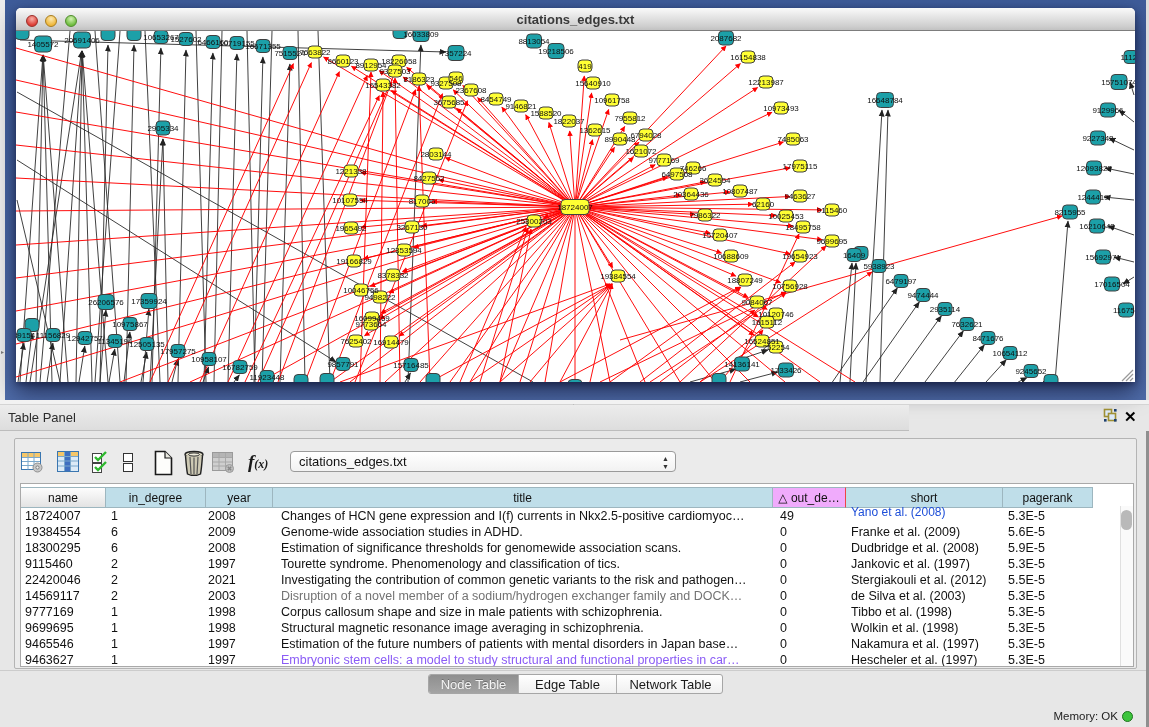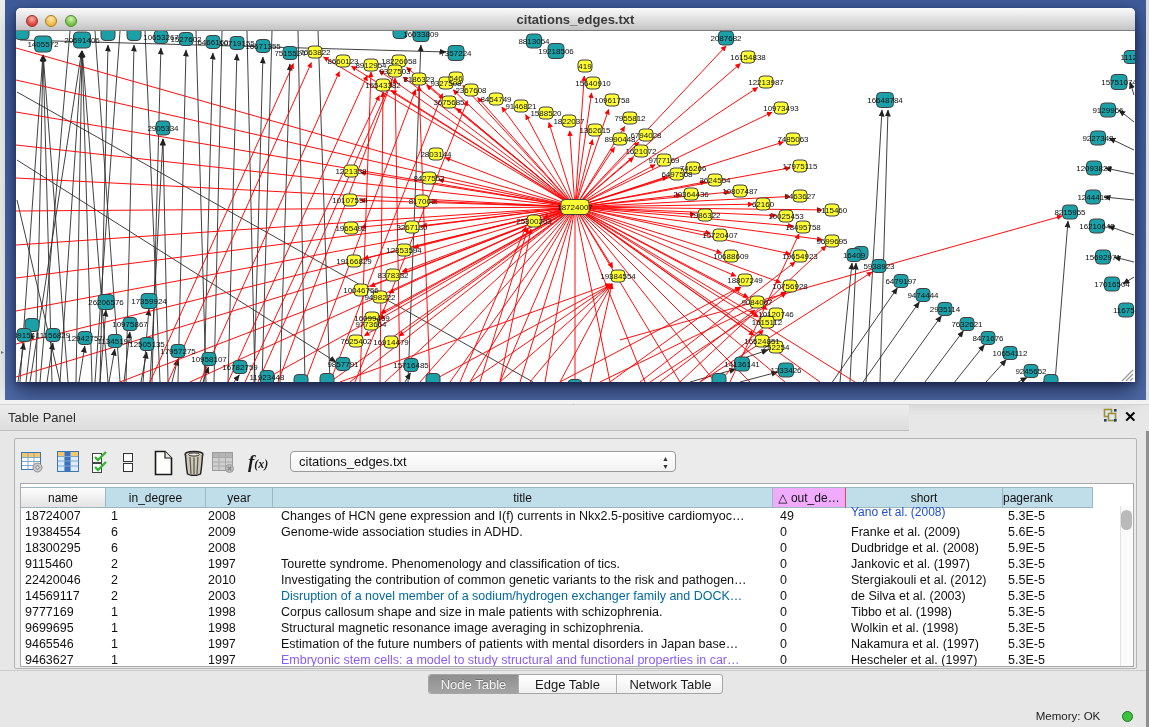--- a/index.html
+++ b/index.html
@@ -563,59 +563,60 @@
       <div class="abs" style="left:248px;top:20px;width:30px;font-style:italic;font-weight:bold;color:#1a1a1a;font-family:'Liberation Serif',serif"><span style="font-size:19px">f</span><span style="font-size:12px">(x)</span></div>
       <div class="abs" style="left:290px;top:20px;width:386px;height:21px;border:1px solid #9a9a9a;border-radius:4px;background:linear-gradient(#ffffff,#f2f2f2);font-size:13px;color:#111;line-height:20px;padding-left:8px">citations_edges.txt<div class="abs" style="left:370px;top:3px;width:9px;height:7px;color:#333;font-size:7px;line-height:7px;text-align:center">▲</div><div class="abs" style="left:370px;top:11px;width:9px;height:7px;color:#333;font-size:7px;line-height:7px;text-align:center">▼</div></div>
       <div class="abs" style="left:20px;top:52px;width:1114px;height:184px;background:#ffffff;border:1px solid #a9a9a9;">
         <div class="abs" style="left:0;top:0;width:1112px;height:182px;overflow:hidden">
           <div style="position:absolute;left:0px;top:3px;width:85px;height:21px;background:linear-gradient(#fdfdfd,#e3e3e3);border-right:1px solid #9db6bf;border-top:1px solid #9db6bf;border-bottom:1px solid #9db6bf;box-sizing:border-box;text-align:center;line-height:20px;font-size:12px;color:#111">name</div>
           <div style="position:absolute;left:85px;top:3px;width:100px;height:21px;background:#BFDEE9;border-right:1px solid #9db6bf;border-top:1px solid #9db6bf;border-bottom:1px solid #9db6bf;box-sizing:border-box;text-align:center;line-height:20px;font-size:12px;color:#111">in_degree</div>
           <div style="position:absolute;left:185px;top:3px;width:67px;height:21px;background:#BFDEE9;border-right:1px solid #9db6bf;border-top:1px solid #9db6bf;border-bottom:1px solid #9db6bf;box-sizing:border-box;text-align:center;line-height:20px;font-size:12px;color:#111">year</div>
           <div style="position:absolute;left:252px;top:3px;width:500px;height:21px;background:#BFDEE9;border-right:1px solid #9db6bf;border-top:1px solid #9db6bf;border-bottom:1px solid #9db6bf;box-sizing:border-box;text-align:center;line-height:20px;font-size:12px;color:#111">title</div>
           <div style="position:absolute;left:752px;top:3px;width:73px;height:21px;background:#f0abfc;border-right:1px solid #ef4444;border-top:1px solid #9db6bf;border-bottom:1px solid #9db6bf;box-sizing:border-box;text-align:center;line-height:20px;font-size:12px;color:#111">△ out_de…</div>
           <div style="position:absolute;left:825px;top:3px;width:157px;height:21px;background:#BFDEE9;border-right:1px solid #9db6bf;border-top:1px solid #9db6bf;border-bottom:1px solid #9db6bf;box-sizing:border-box;text-align:center;line-height:20px;font-size:12px;color:#111">short</div>
-          <div style="position:absolute;left:982px;top:3px;width:90px;height:21px;background:#BFDEE9;border-right:1px solid #9db6bf;border-top:1px solid #9db6bf;border-bottom:1px solid #9db6bf;box-sizing:border-box;line-height:20px;font-size:12px;color:#111">pagerank</div>
+          <div style="position:absolute;left:982px;top:3px;width:90px;height:21px;background:#BFDEE9;border-right:1px solid #9db6bf;border-top:1px solid #9db6bf;border-bottom:1px solid #9db6bf;box-sizing:border-box;text-align:center;line-height:20px;font-size:12px;color:#111">pagerank</div>
           <div style="position:absolute;left:4px;top:24px;height:16px;line-height:16px;font-size:12.5px;color:#111;white-space:nowrap">18724007</div>
           <div style="position:absolute;left:90px;top:24px;height:16px;line-height:16px;font-size:12.5px;color:#111;white-space:nowrap">1</div>
           <div style="position:absolute;left:187px;top:24px;height:16px;line-height:16px;font-size:12.5px;color:#111;white-space:nowrap">2008</div>
           <div style="position:absolute;left:260px;top:24px;height:16px;line-height:16px;font-size:12.5px;color:#111;white-space:nowrap">Changes of HCN gene expression and I(f) currents in Nkx2.5‑positive cardiomyoc…</div>
           <div style="position:absolute;left:759px;top:24px;height:16px;line-height:16px;font-size:12.5px;color:#111;white-space:nowrap">49</div>
           <div style="position:absolute;left:830px;top:20px;height:16px;line-height:16px;font-size:12px;color:#1d4ed8;white-space:nowrap">Yano et al. (2008)</div>
           <div style="position:absolute;left:987px;top:24px;height:16px;line-height:16px;font-size:12.5px;color:#111;white-space:nowrap">5.3E‑5</div>
           <div style="position:absolute;left:4px;top:40px;height:16px;line-height:16px;font-size:12.5px;color:#111;white-space:nowrap">19384554</div>
           <div style="position:absolute;left:90px;top:40px;height:16px;line-height:16px;font-size:12.5px;color:#111;white-space:nowrap">6</div>
           <div style="position:absolute;left:187px;top:40px;height:16px;line-height:16px;font-size:12.5px;color:#111;white-space:nowrap">2009</div>
           <div style="position:absolute;left:260px;top:40px;height:16px;line-height:16px;font-size:12.5px;color:#111;white-space:nowrap">Genome‑wide association studies in ADHD.</div>
           <div style="position:absolute;left:759px;top:40px;height:16px;line-height:16px;font-size:12.5px;color:#111;white-space:nowrap">0</div>
           <div style="position:absolute;left:830px;top:40px;height:16px;line-height:16px;font-size:12.5px;color:#111;white-space:nowrap">Franke et al. (2009)</div>
           <div style="position:absolute;left:987px;top:40px;height:16px;line-height:16px;font-size:12.5px;color:#111;white-space:nowrap">5.6E‑5</div>
           <div style="position:absolute;left:4px;top:56px;height:16px;line-height:16px;font-size:12.5px;color:#111;white-space:nowrap">18300295</div>
           <div style="position:absolute;left:90px;top:56px;height:16px;line-height:16px;font-size:12.5px;color:#111;white-space:nowrap">6</div>
           <div style="position:absolute;left:187px;top:56px;height:16px;line-height:16px;font-size:12.5px;color:#111;white-space:nowrap">2008</div>
+          <div style="position:absolute;left:260px;top:56px;height:16px;line-height:16px;font-size:12.5px;color:#111;white-space:nowrap">Estimation of significance thresholds for genomewide association scans.</div>
           <div style="position:absolute;left:759px;top:56px;height:16px;line-height:16px;font-size:12.5px;color:#111;white-space:nowrap">0</div>
           <div style="position:absolute;left:830px;top:56px;height:16px;line-height:16px;font-size:12.5px;color:#111;white-space:nowrap">Dudbridge et al. (2008)</div>
           <div style="position:absolute;left:987px;top:56px;height:16px;line-height:16px;font-size:12.5px;color:#111;white-space:nowrap">5.9E‑5</div>
           <div style="position:absolute;left:4px;top:72px;height:16px;line-height:16px;font-size:12.5px;color:#111;white-space:nowrap">9115460</div>
           <div style="position:absolute;left:90px;top:72px;height:16px;line-height:16px;font-size:12.5px;color:#111;white-space:nowrap">2</div>
           <div style="position:absolute;left:187px;top:72px;height:16px;line-height:16px;font-size:12.5px;color:#111;white-space:nowrap">1997</div>
           <div style="position:absolute;left:260px;top:72px;height:16px;line-height:16px;font-size:12.5px;color:#111;white-space:nowrap">Tourette syndrome. Phenomenology and classification of tics.</div>
           <div style="position:absolute;left:759px;top:72px;height:16px;line-height:16px;font-size:12.5px;color:#111;white-space:nowrap">0</div>
           <div style="position:absolute;left:830px;top:72px;height:16px;line-height:16px;font-size:12.5px;color:#111;white-space:nowrap">Jankovic et al. (1997)</div>
           <div style="position:absolute;left:987px;top:72px;height:16px;line-height:16px;font-size:12.5px;color:#111;white-space:nowrap">5.3E‑5</div>
           <div style="position:absolute;left:4px;top:88px;height:16px;line-height:16px;font-size:12.5px;color:#111;white-space:nowrap">22420046</div>
           <div style="position:absolute;left:90px;top:88px;height:16px;line-height:16px;font-size:12.5px;color:#111;white-space:nowrap">2</div>
-          <div style="position:absolute;left:187px;top:88px;height:16px;line-height:16px;font-size:12.5px;color:#111;white-space:nowrap">2010</div>
+          <div style="position:absolute;left:187px;top:88px;height:16px;line-height:16px;font-size:12.5px;color:#111;white-space:nowrap">2021</div>
           <div style="position:absolute;left:260px;top:88px;height:16px;line-height:16px;font-size:12.5px;color:#111;white-space:nowrap">Investigating the contribution of common genetic variants to the risk and pathogen…</div>
           <div style="position:absolute;left:759px;top:88px;height:16px;line-height:16px;font-size:12.5px;color:#111;white-space:nowrap">0</div>
           <div style="position:absolute;left:830px;top:88px;height:16px;line-height:16px;font-size:12.5px;color:#111;white-space:nowrap">Stergiakouli et al. (2012)</div>
           <div style="position:absolute;left:987px;top:88px;height:16px;line-height:16px;font-size:12.5px;color:#111;white-space:nowrap">5.5E‑5</div>
           <div style="position:absolute;left:4px;top:104px;height:16px;line-height:16px;font-size:12.5px;color:#111;white-space:nowrap">14569117</div>
           <div style="position:absolute;left:90px;top:104px;height:16px;line-height:16px;font-size:12.5px;color:#111;white-space:nowrap">2</div>
           <div style="position:absolute;left:187px;top:104px;height:16px;line-height:16px;font-size:12.5px;color:#111;white-space:nowrap">2003</div>
-          <div style="position:absolute;left:260px;top:104px;height:16px;line-height:16px;font-size:12.5px;color:#0369a1;white-space:nowrap">Disruption of a novel member of a sodium/hydrogen exchanger family and DOCK…</div>
+          <div style="position:absolute;left:260px;top:104px;height:16px;line-height:16px;font-size:12.5px;color:#737373;white-space:nowrap">Disruption of a novel member of a sodium/hydrogen exchanger family and DOCK…</div>
           <div style="position:absolute;left:759px;top:104px;height:16px;line-height:16px;font-size:12.5px;color:#111;white-space:nowrap">0</div>
           <div style="position:absolute;left:830px;top:104px;height:16px;line-height:16px;font-size:12.5px;color:#111;white-space:nowrap">de Silva et al. (2003)</div>
           <div style="position:absolute;left:987px;top:104px;height:16px;line-height:16px;font-size:12.5px;color:#111;white-space:nowrap">5.3E‑5</div>
           <div style="position:absolute;left:4px;top:120px;height:16px;line-height:16px;font-size:12.5px;color:#111;white-space:nowrap">9777169</div>
           <div style="position:absolute;left:90px;top:120px;height:16px;line-height:16px;font-size:12.5px;color:#111;white-space:nowrap">1</div>
           <div style="position:absolute;left:187px;top:120px;height:16px;line-height:16px;font-size:12.5px;color:#111;white-space:nowrap">1998</div>
           <div style="position:absolute;left:260px;top:120px;height:16px;line-height:16px;font-size:12.5px;color:#111;white-space:nowrap">Corpus callosum shape and size in male patients with schizophrenia.</div>
           <div style="position:absolute;left:759px;top:120px;height:16px;line-height:16px;font-size:12.5px;color:#111;white-space:nowrap">0</div>
           <div style="position:absolute;left:830px;top:120px;height:16px;line-height:16px;font-size:12.5px;color:#111;white-space:nowrap">Tibbo et al. (1998)</div>
           <div style="position:absolute;left:987px;top:120px;height:16px;line-height:16px;font-size:12.5px;color:#111;white-space:nowrap">5.3E‑5</div>
@@ -643,16 +644,16 @@
           <div class="abs" style="left:1099px;top:22px;width:13px;height:160px;background:#fafafa;border-left:1px solid #e0e0e0"></div>
           <div class="abs" style="left:1100px;top:26px;width:11px;height:20px;background:#b9b9b9;border-radius:6px"></div>
         </div>
       </div>
       <div class="abs" style="left:0;top:239px;width:1149px;height:1px;background:#cccccc"></div>
       <div class="abs" style="left:428px;top:243px;width:295px;height:20px;border:1px solid #a6a6a6;border-radius:3px;background:linear-gradient(#ffffff,#f0f0f0);overflow:hidden">
         <div class="abs" style="left:0;top:0;width:89px;height:20px;background:linear-gradient(#8f8f8f,#a6a6a6);color:#f4f4f4;text-align:center;font-size:13px;line-height:19px;text-shadow:0 -1px 0 #6e6e6e">Node Table</div>
         <div class="abs" style="left:89px;top:0;width:98px;height:20px;border-left:1px solid #b0b0b0;color:#1a1a1a;text-align:center;font-size:13px;line-height:19px">Edge Table</div>
         <div class="abs" style="left:187px;top:0;width:108px;height:20px;border-left:1px solid #b0b0b0;color:#1a1a1a;text-align:center;font-size:13px;line-height:19px">Network Table</div>
       </div>
-      <div class="abs" style="left:1018px;top:279px;width:100px;text-align:center;font-size:11.5px;color:#222">Memory: OK</div>
+      <div class="abs" style="left:1018px;top:279px;width:100px;text-align:right;font-size:11.5px;color:#222">Memory: OK</div>
       <div class="abs" style="left:1122px;top:280px;width:11px;height:11px;border-radius:6px;background:#3cc43c;border:1px solid #1e741e"></div>
       <div class="abs" style="left:1146px;top:0px;width:3px;height:296px;background:#8f8f8f"></div>
     </div>
   </div>
 </body></html>

